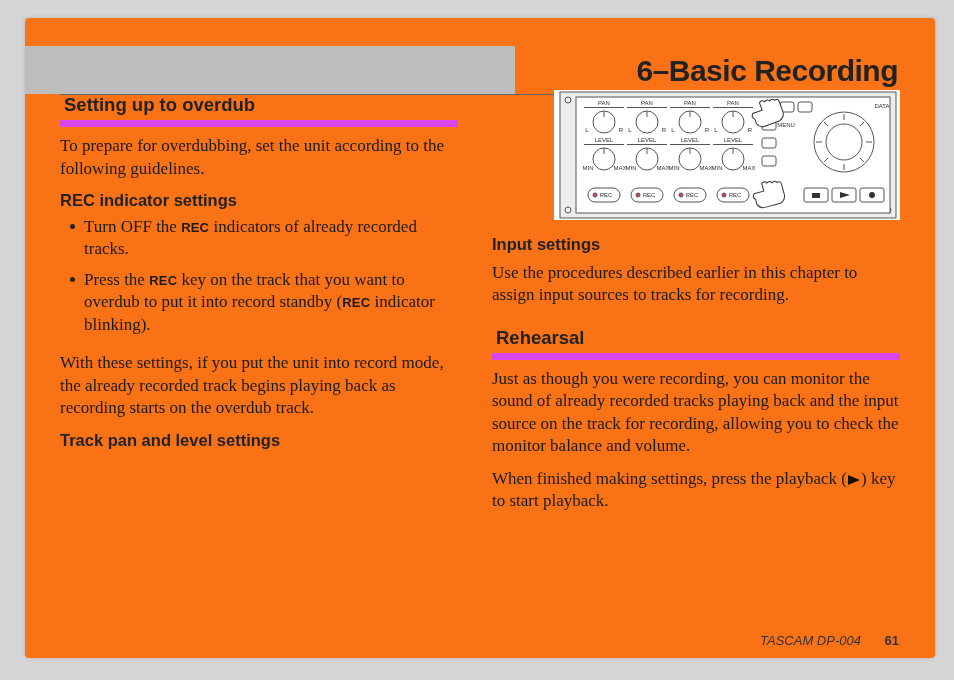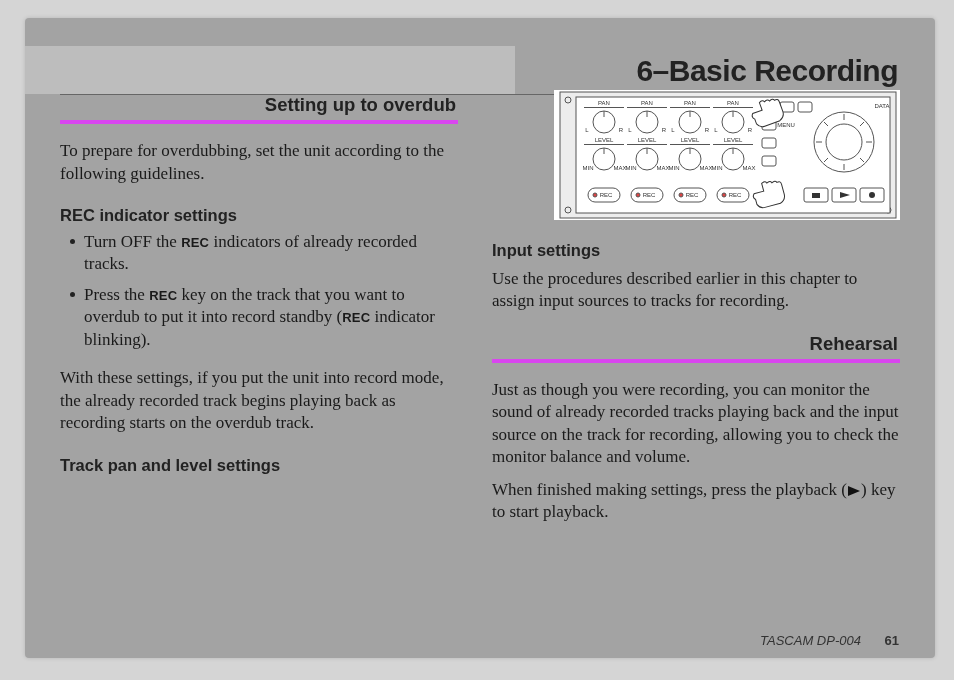--- a/index.html
+++ b/index.html
@@ -10,21 +10,21 @@
     font-family: Georgia, 'Times New Roman', serif;
     position: relative;
     overflow: hidden;
   }
   .page {
     position: absolute;
     left: 25px;
     top: 18px;
     width: 910px;
     height: 640px;
-    background: #a3a3a3;
+    background: #f97316;
     border-radius: 4px;
     box-shadow: 0 0 4px rgba(0,0,0,0.15);
     padding: 0 35px 20px 35px;
   }
   .header-band {
     position: absolute;
     left: 0;
     top: 28px;
     right: 35px;
     height: 50px;
@@ -65,31 +65,30 @@
     width: 408px;
     font-size: 17px;
     line-height: 1.32;
     color: #1a1a1a;
   }
   .section-head {
     font-family: Arial, Helvetica, sans-serif;
     font-weight: 700;
     font-size: 18.5px;
     color: #222;
-    border-bottom: 4px solid #d946ef;
+    border-bottom: 7px solid #d946ef;
     padding: 3px 2px 3px 4px;
-    margin-bottom: 16px;
-    text-align: right;
+    margin-bottom: 8px;
   }
   .subhead {
     font-family: Arial, Helvetica, sans-serif;
     font-weight: 700;
     font-size: 16.5px;
     color: #222;
-    margin: 20px 0 4px 0;
+    margin: 0 0 4px 0;
   }
   p { margin: 6px 0 10px 0; }
   ul {
     list-style: none;
     padding-left: 10px;
     margin: 4px 0 16px 0;
   }
   ul li {
     position: relative;
     padding-left: 14px;

